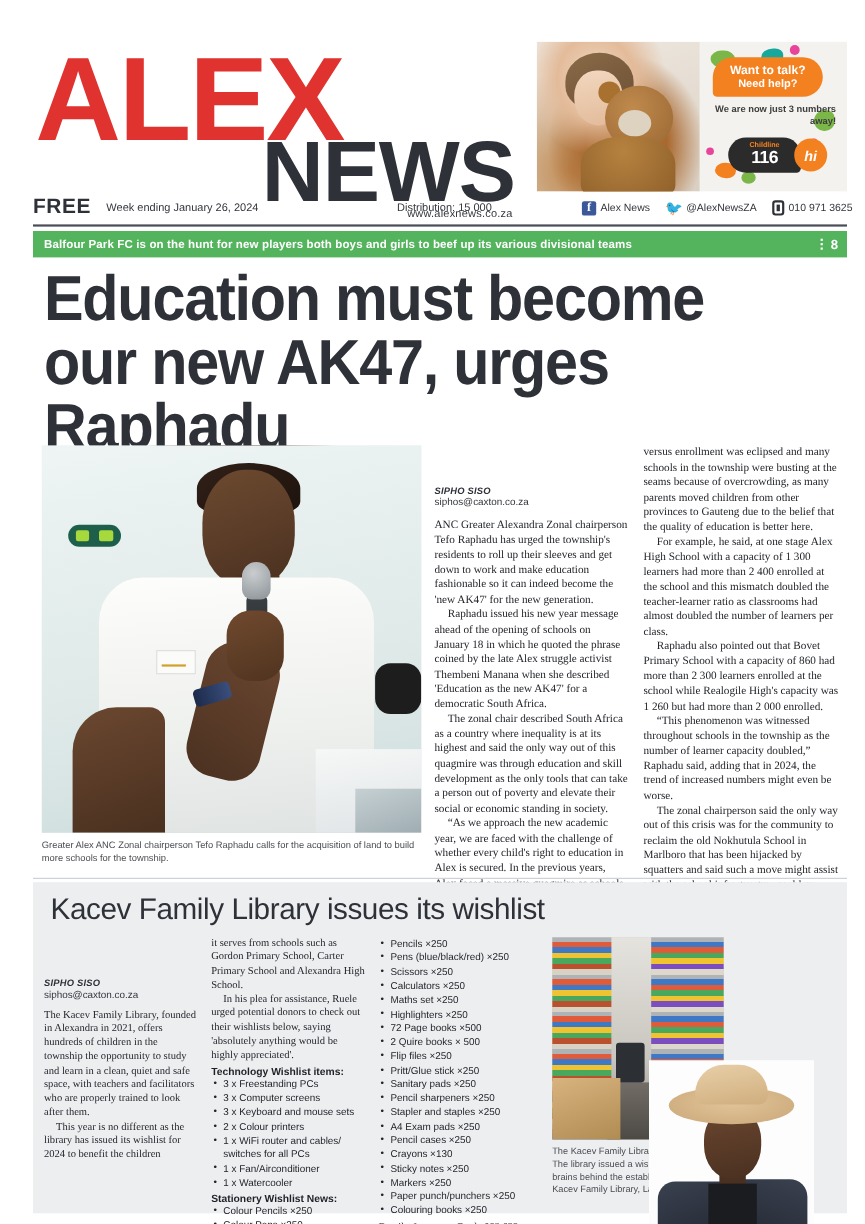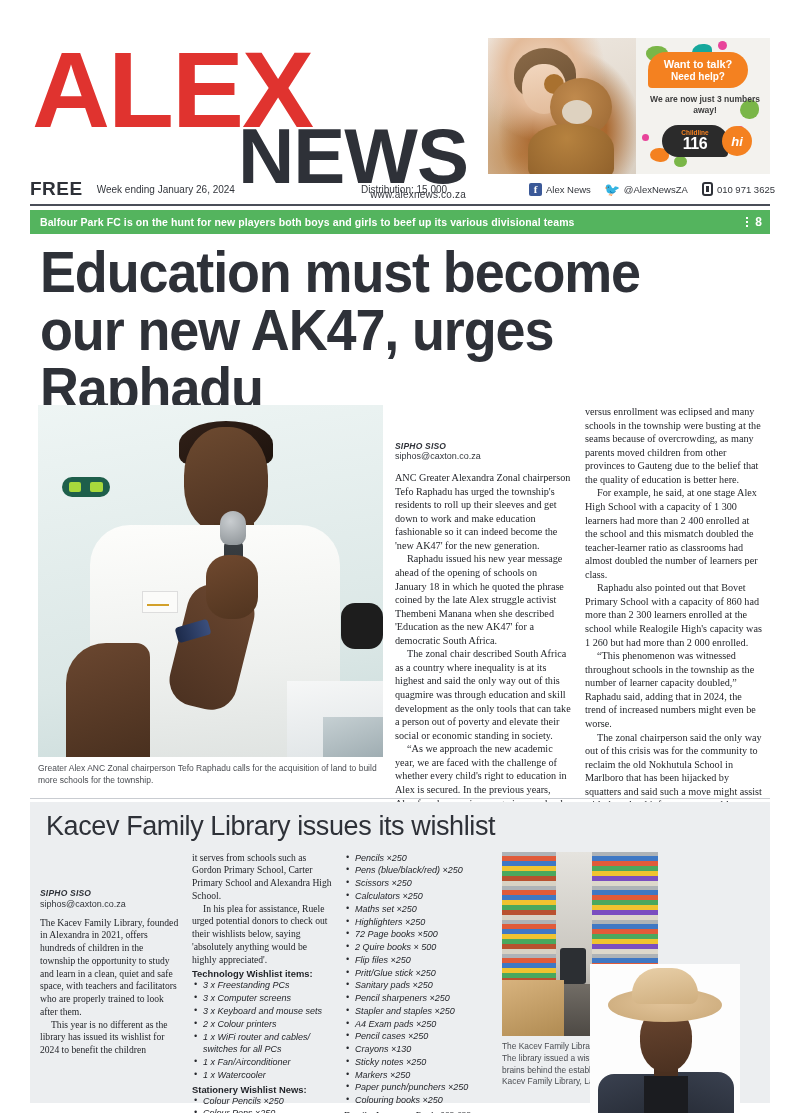--- a/index.html
+++ b/index.html
@@ -140,21 +140,21 @@
   }
   .speech-bubble .l1 { font-size: 11px; font-weight: bold; }
   .speech-bubble .l2 { font-size: 10px; font-weight: bold; }
 
   .ad-sub {
     position: absolute;
     left: 14px; top: 56px;
     width: 110px;
     font-size: 8.5px;
     color: #3c3c3c;
-    text-align: center;
+    text-align: right;
     line-height: 1.25;
     font-weight: bold;
   }
 
   .childline-badge {
     position: absolute;
     left: 26px; top: 86px;
     width: 96px; height: 34px;
     display: flex; align-items: center;
   }
@@ -378,21 +378,21 @@
   .s2 p + p { text-indent: 11px; }
 
   .list-heading {
     font-family: "Liberation Sans", sans-serif;
     font-size: 9.4px;
     font-weight: bold;
     color: #1f2126;
     margin-top: 2px;
   }
 
-  ul.wish { list-style: none; margin: 0; padding: 0; font-style: italic; }
+  ul.wish { list-style: none; margin: 0; padding: 0; }
   ul.wish li {
     font-family: "Liberation Sans", sans-serif;
     font-size: 9px;
     line-height: 1.42;
     color: #24262b;
     padding-left: 11px;
     position: relative;
   }
   ul.wish li::before {
     content: "\2022";

